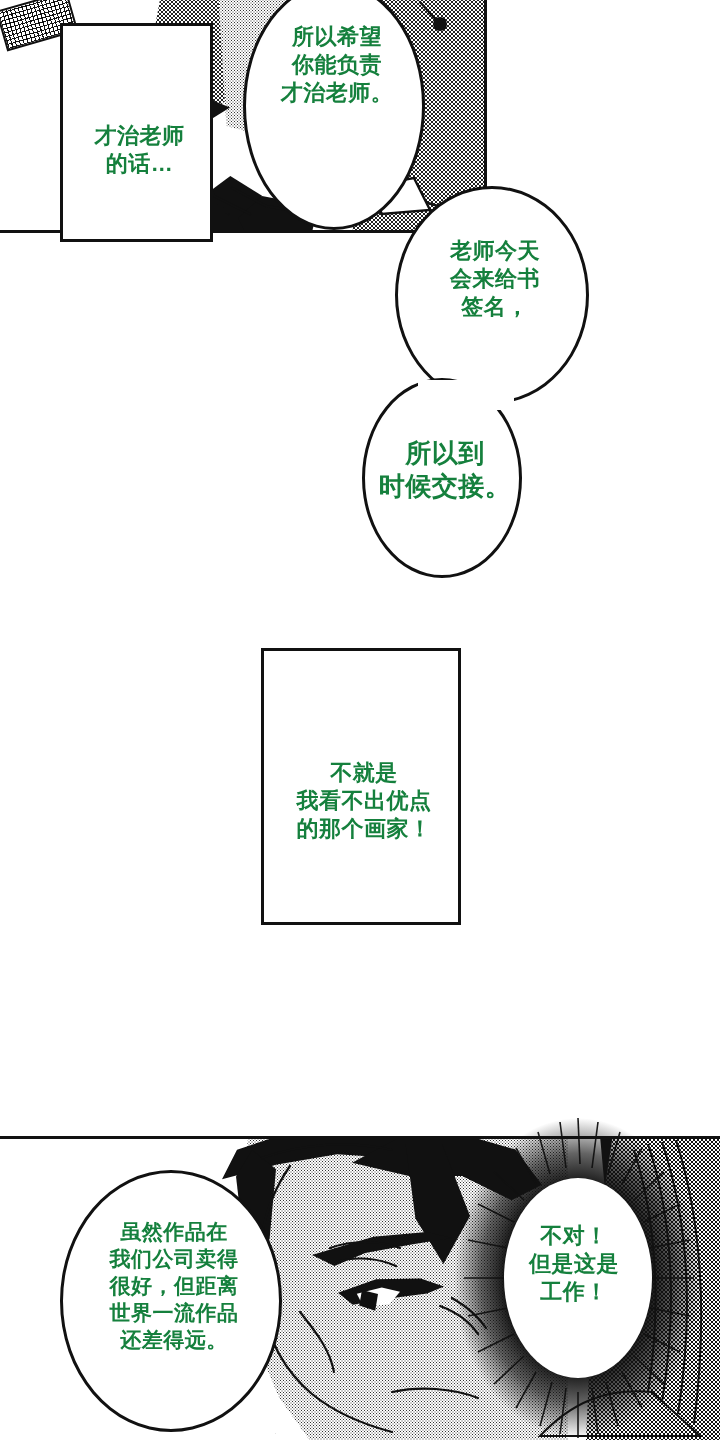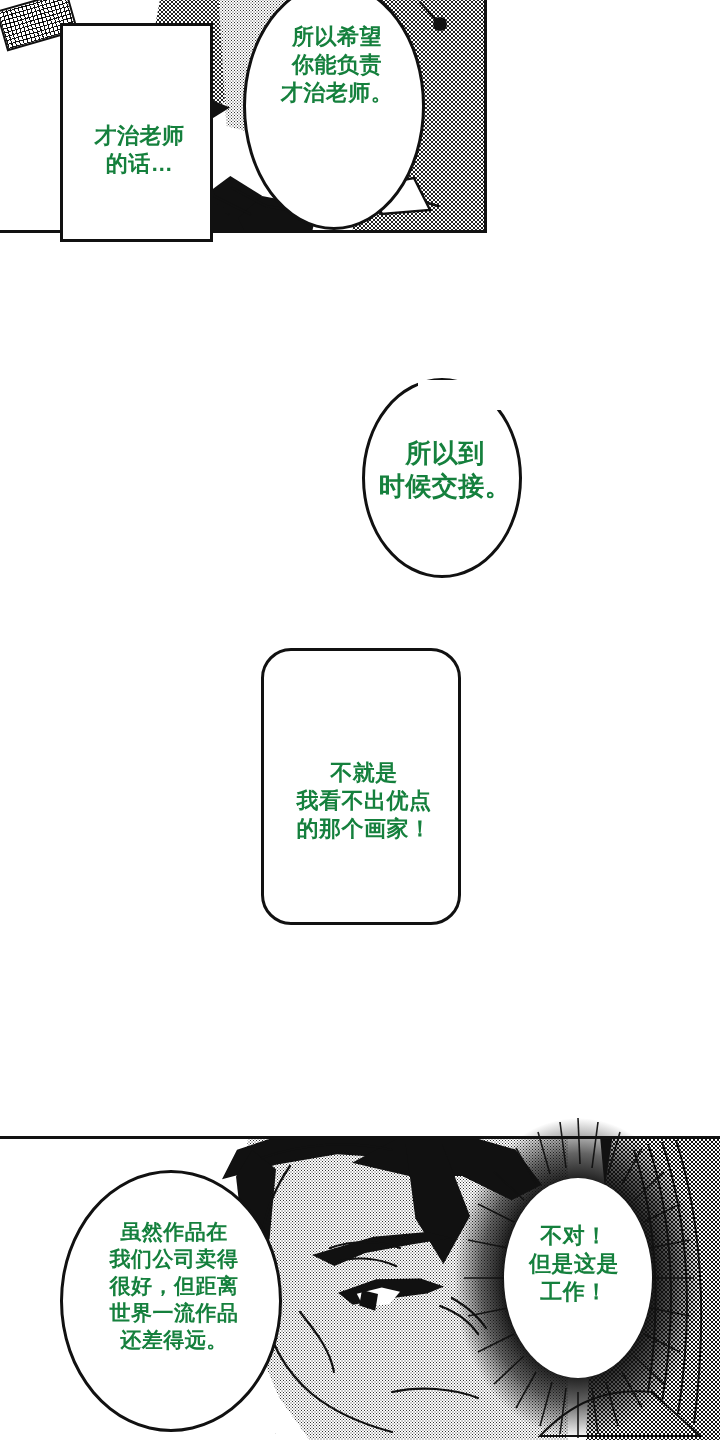--- a/index.html
+++ b/index.html
@@ -98,21 +98,21 @@
   .rectbox{
     position:absolute;
     background:#ffffff;
     border:3px solid #111111;
     box-sizing:border-box;
     z-index:45;
     padding-left:33px;
   }
   #box1{left:60px;top:23px;width:153px;height:219px;}
   #box1 .txt{left:0;width:153px;top:96px;font-size:22px;}
-  #box2{left:261px;top:648px;width:200px;height:277px;border-radius:30px;}
+  #box2{left:261px;top:648px;width:200px;height:277px;}
   #box2 .txt{left:0;width:200px;top:108px;font-size:22px;}
 
   
   .bubble{
     position:absolute;
     background:#ffffff;
     border:3px solid #111111;
     border-radius:50%;
     box-sizing:border-box;
     z-index:30;
@@ -234,20 +234,25 @@
 的话…</div>
   </div>
 
   <div class="bubble" id="bub1">
     <div class="txt">所以希望
 你能负责
 才治老师。</div>
   </div>
 
   <div id="bub2wrap">
+    <div id="bub2a">
+      <div class="txt">老师今天
+会来给书
+签名，</div>
+    </div>
     <div id="bub2b">
       <div class="txt">所以到
 时候交接。</div>
     </div>
     <div id="bub2seam"></div>
   </div>
 
   <div class="rectbox" id="box2">
     <div class="txt">不就是
 我看不出优点

